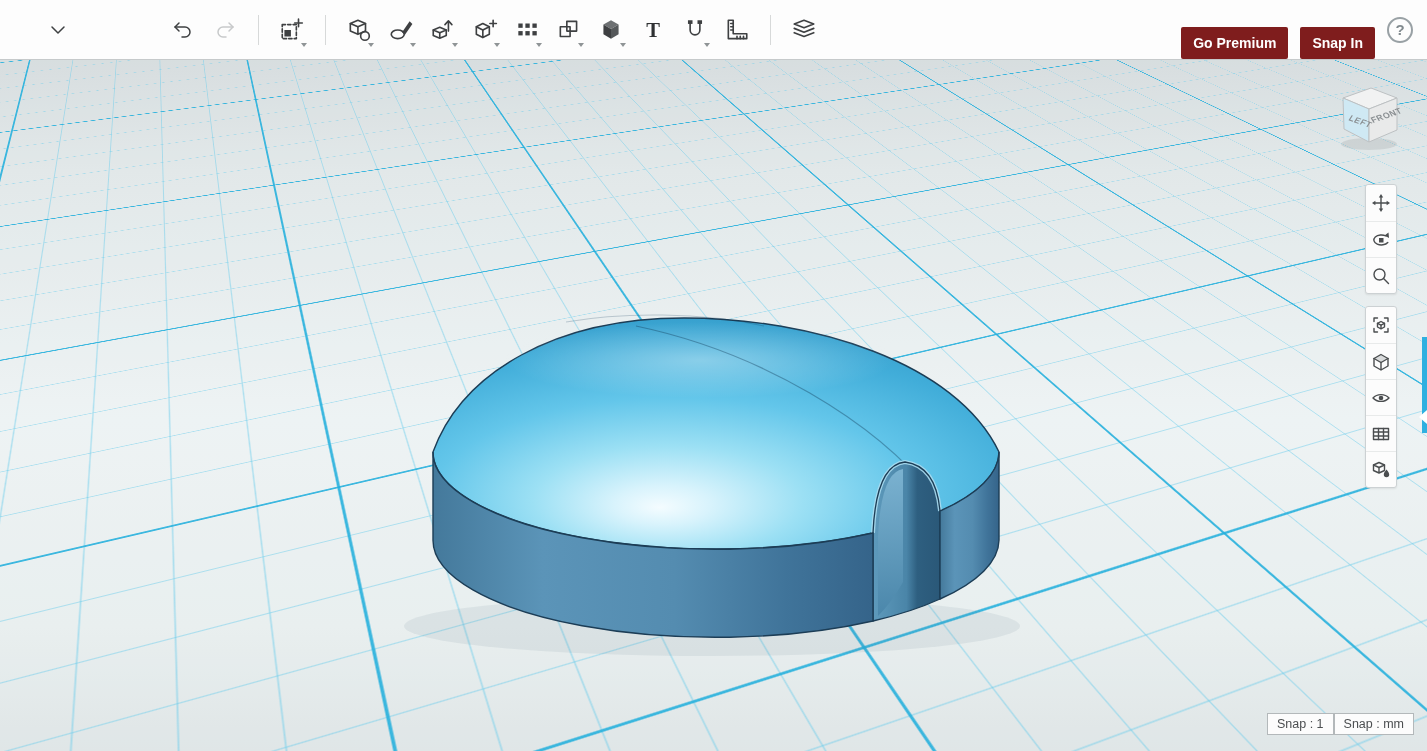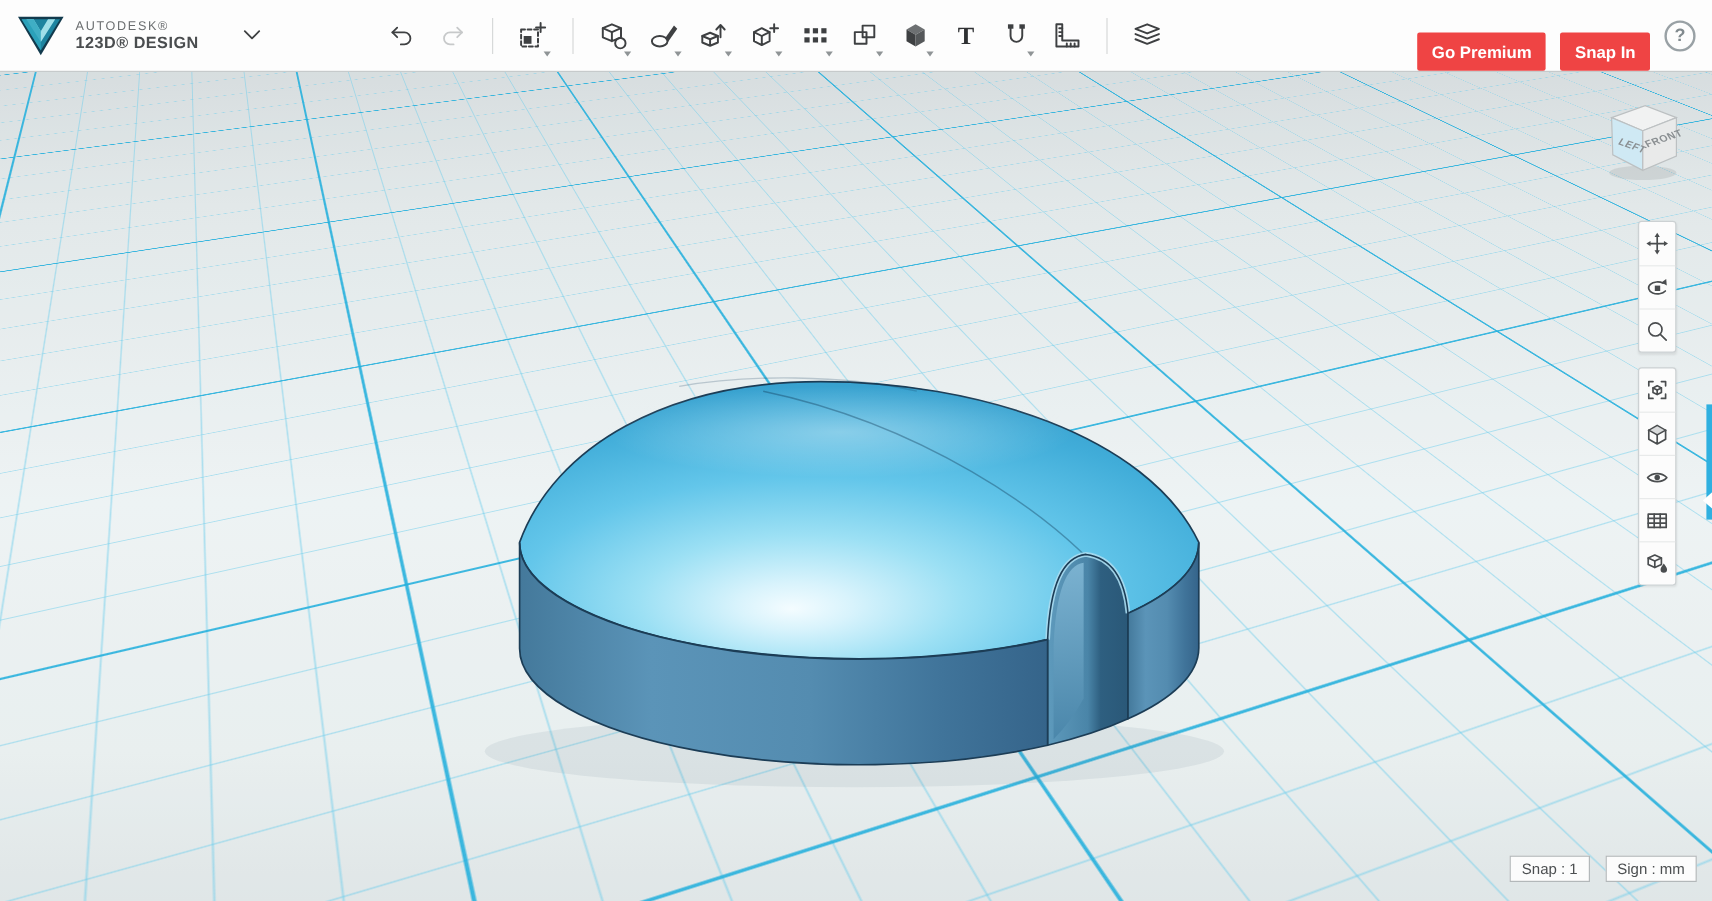--- a/index.html
+++ b/index.html
@@ -20,21 +20,21 @@
   .tslot { position:relative; width:32px; height:38px; display:flex;
     align-items:center; justify-content:center; margin:0 5px; cursor:pointer; }
   .tslot.dis { opacity:1; }
   .caret { position:absolute; right:1px; bottom:2px; width:0; height:0;
     border-left:3.5px solid transparent; border-right:3.5px solid transparent;
     border-top:4.5px solid #8f9496; }
   .ticon { stroke:#3e4042; fill:none; stroke-width:1.5; stroke-linecap:round; stroke-linejoin:round; }
   .ticon-lite { stroke:#c7c9ca; }
   .header-right { margin-left:auto; display:flex; align-items:center; gap:12px; }
   .cta { color:#fff; font-weight:bold; font-size:14px; padding:8px 12px;
-    border-radius:2px; cursor:pointer; background:#ef4444;margin-top:26px; }
+    border-radius:2px; cursor:pointer; background:#7f1d1d;margin-top:26px; }
   .help-circle { width:26px; height:26px; border:2px solid #99a1a5; border-radius:50%;
     color:#818a8e; font-weight:bold; font-size:15px; display:flex; align-items:center;
     justify-content:center; cursor:pointer; }
 
   
   .viewport { position:absolute; top:60px; left:0; width:1427px; height:691px;
     overflow:hidden;
     background:linear-gradient(180deg,#d5d9da 0%,#e2e6e6 16%,#f0f3f3 52%,#eaeeed 82%,#dfe3e3 100%); }
   .grid-plane { position:absolute; left:50%; top:50%; width:3000px; height:2200px;
     transform:translate(-50%,-58%) perspective(1250px) rotateX(63deg) rotateZ(-22deg);
@@ -62,40 +62,28 @@
   .nicon { stroke:#4a4d4f; fill:none; stroke-width:1.4; stroke-linecap:round; stroke-linejoin:round; }
 
   
   .edge-strip { position:absolute; right:0; top:277px; width:5px; height:96px;
     background:#2fb0e0; cursor:pointer; }
   .edge-notch { position:absolute; right:0; top:350px; width:0; height:0;
     border-top:7px solid transparent; border-bottom:7px solid transparent;
     border-right:8px solid #ffffff; }
 
   
-  .status-bar { position:absolute; right:13px; bottom:16px; display:flex; gap:13px; }
+  .status-bar { position:absolute; right:13px; bottom:16px; display:flex; gap:0; }
   .status-box { background:#fcfcfc; border:1px solid #b3b8ba; padding:3px 9px;
     font-size:12.5px; color:#4c4f51; cursor:pointer; }
 </style>
 </head>
 <body>
 
 <div class="header">
-  <div class="brand">
-    <svg width="40" height="36" viewBox="0 0 40 36">
-      <polygon points="1,2 39,2 20,34" fill="#123a4d"></polygon>
-      <polygon points="4,4 36,4 20,30" fill="#1d84a0"></polygon>
-      <polygon points="8,4 20,23 32,4 26,4 20,14 14,4" fill="#9fdfe9"></polygon>
-      <polygon points="4,4 14,4 20,14 20,30" fill="rgba(46,166,190,0.85)"></polygon>
-    </svg>
-    <div class="brand-text">
-      <div class="brand-l1">AUTODESK®</div>
-      <div class="brand-l2">123D® DESIGN</div>
-    </div>
-  </div>
   <div class="menu-chevron">
     <svg width="16" height="10" viewBox="0 0 16 10">
         <path d="M2 2 L8 8 L14 2" class="ticon" stroke-width="2.2"></path>
       </svg>
   </div>
 
   <div class="tool-strip">
     <div class="tslot">
       <svg width="24" height="24" viewBox="0 0 24 24">
           <path class="ticon" stroke-width="2" d="M8 5 L4 9 L8 13"></path>
@@ -340,15 +328,15 @@
           <path d="M15.5 9.5 c1.8 2.3 2.7 3.7 2.7 5 a2.7 2.7 0 0 1 -5.4 0 c0 -1.3 0.9 -2.7 2.7 -5 Z" fill="#4a4d4f"></path>
         </svg>
     </div>
   </div>
 
   <div class="edge-strip"></div>
   <div class="edge-notch"></div>
 
   <div class="status-bar">
     <div class="status-box">Snap : 1</div>
-    <div class="status-box">Sign : mm</div>
+    <div class="status-box">Snap : mm</div>
   </div>
 </div>
 
 </body></html>

